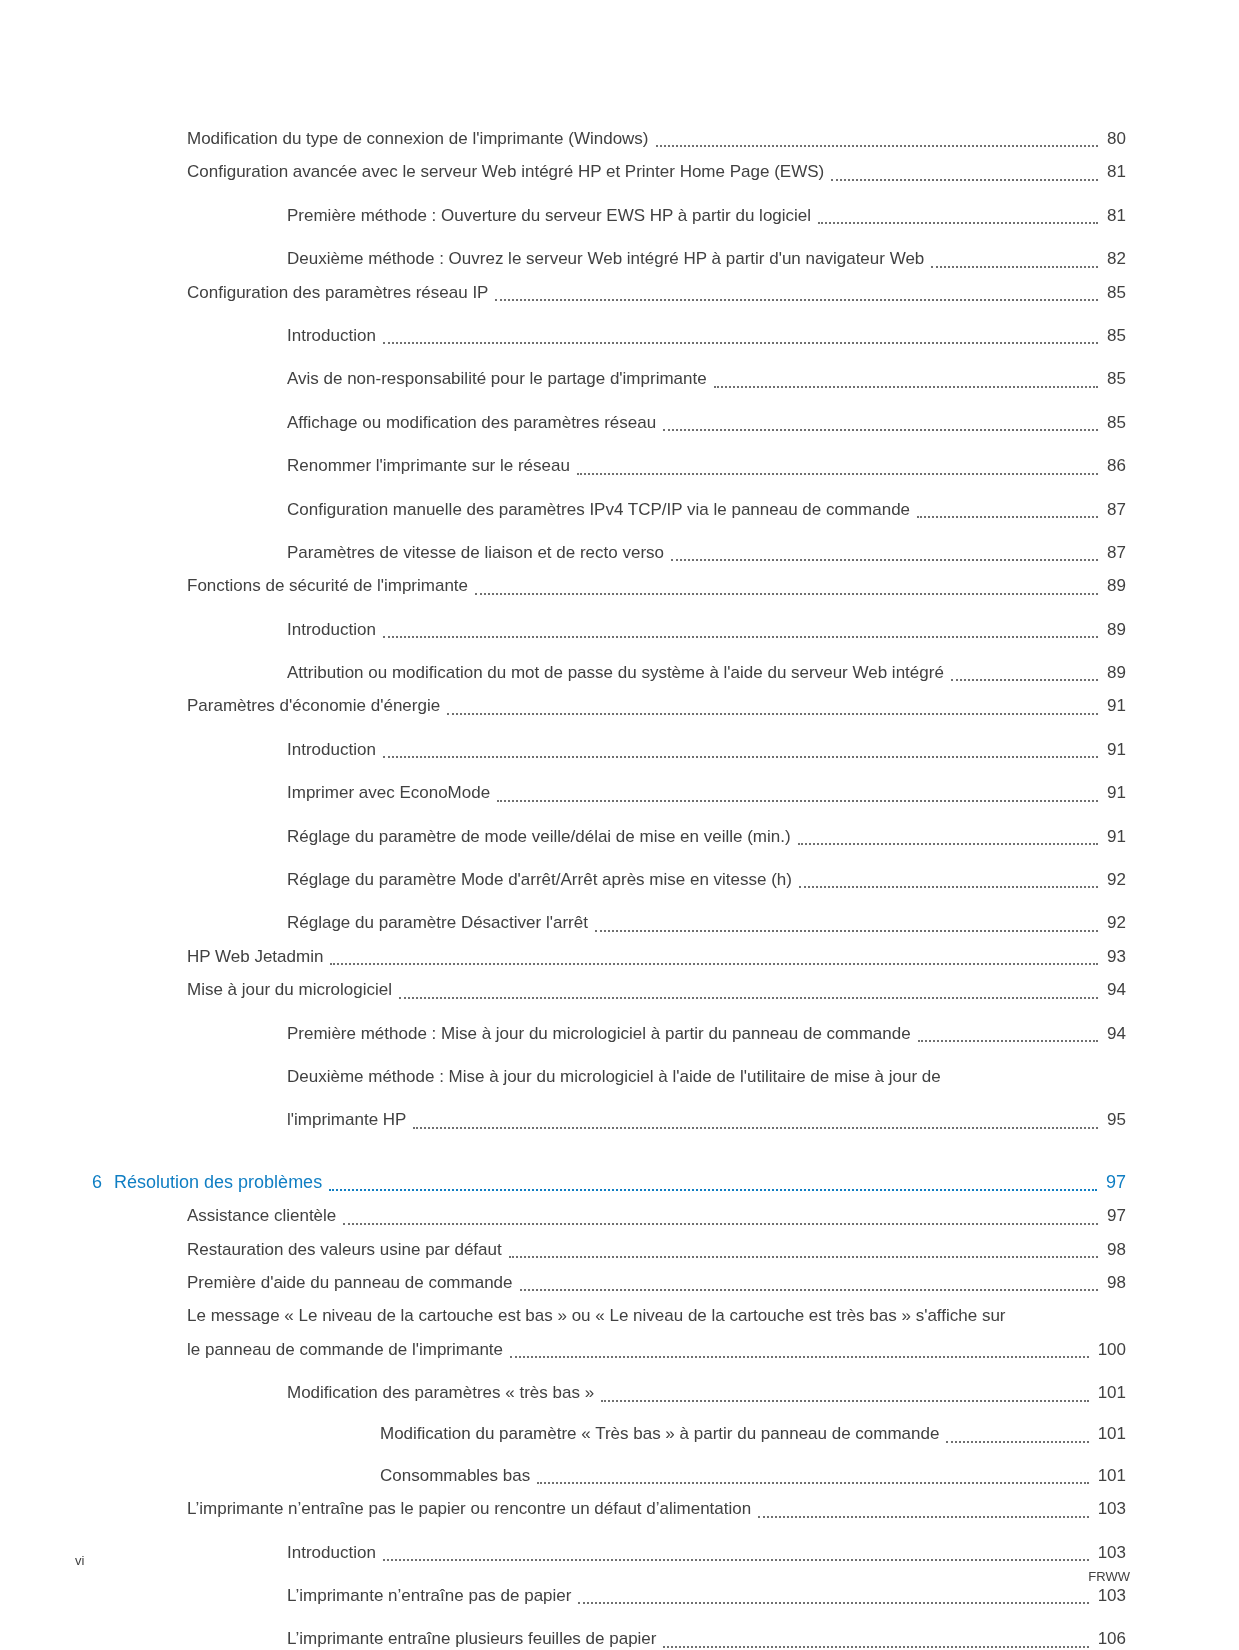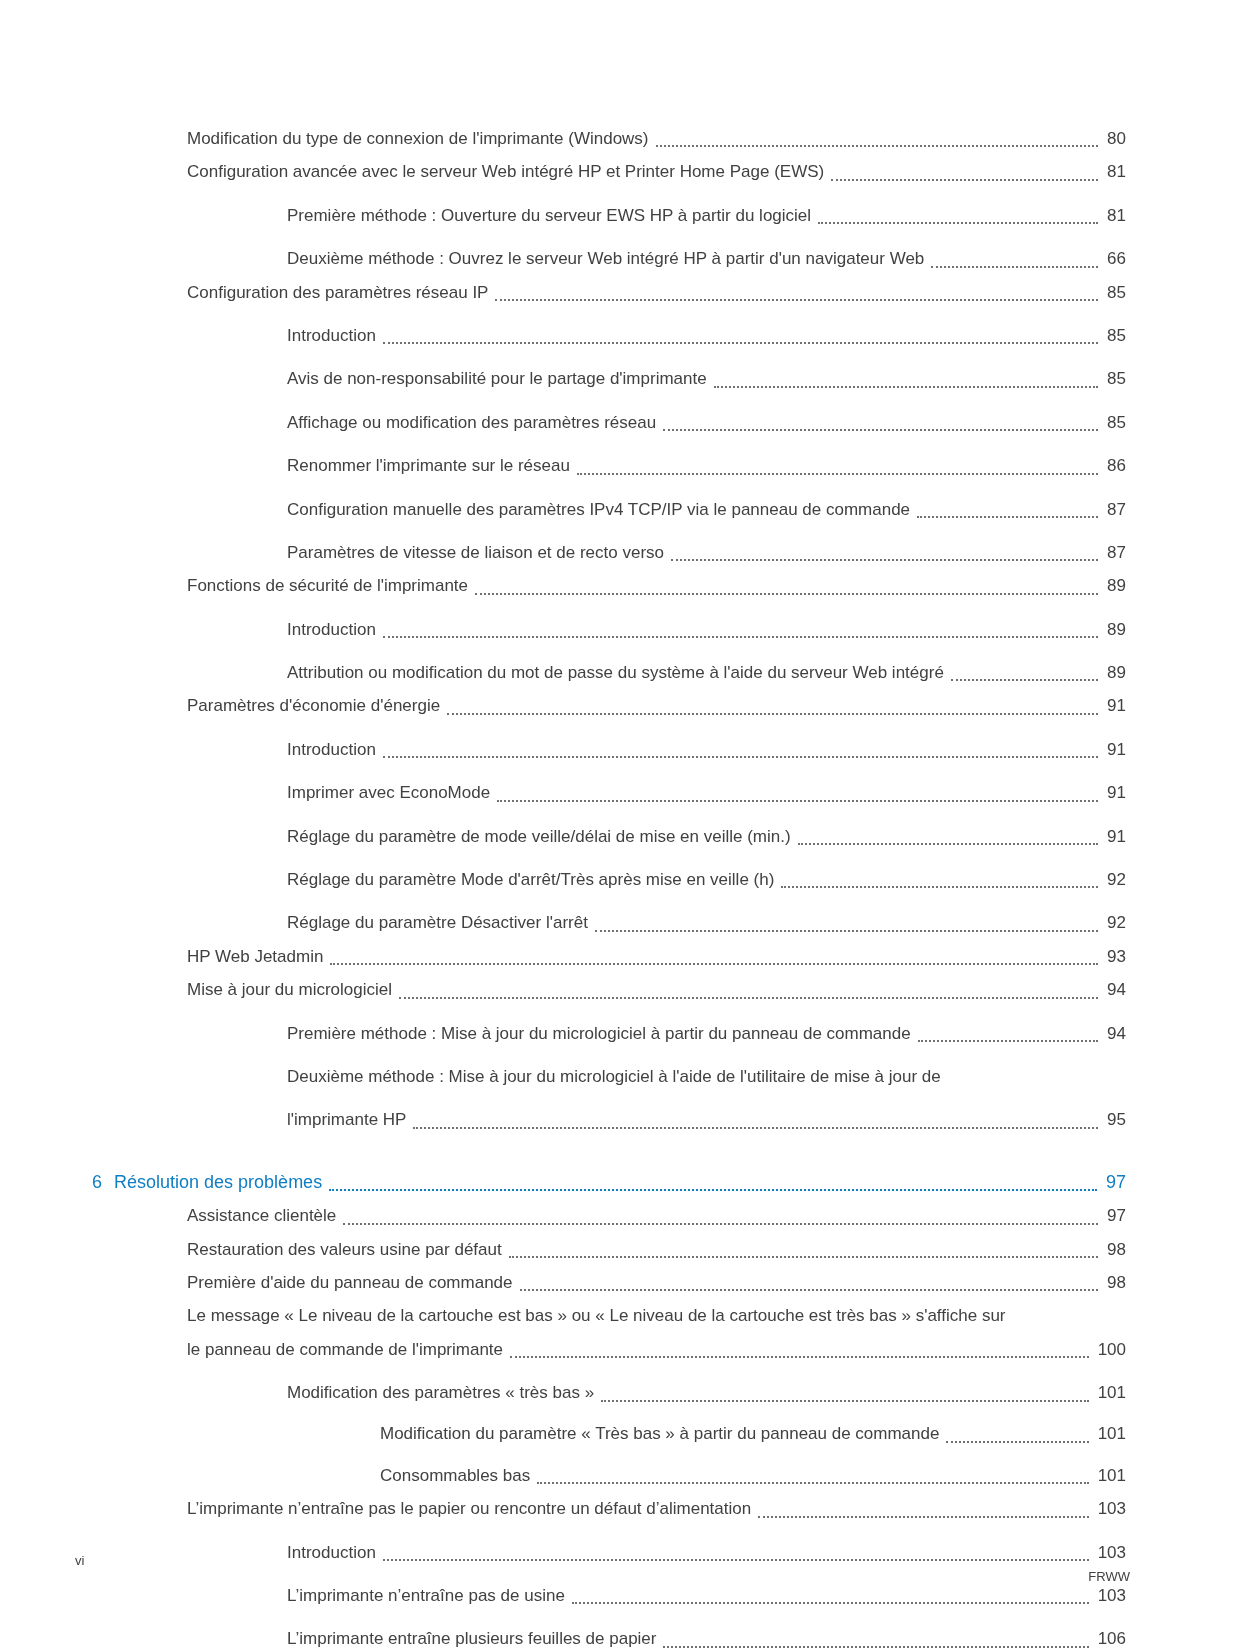--- a/index.html
+++ b/index.html
@@ -78,21 +78,21 @@
     <span class="pg">81</span>
   </div>
   <div class="row i2">
     <span class="t">Première méthode : Ouverture du serveur EWS HP à partir du logiciel</span>
     <span class="leader"></span>
     <span class="pg">81</span>
   </div>
   <div class="row i2">
     <span class="t">Deuxième méthode : Ouvrez le serveur Web intégré HP à partir d'un navigateur Web</span>
     <span class="leader"></span>
-    <span class="pg">66</span>
+    <span class="pg">82</span>
   </div>
   <div class="row i1">
     <span class="t">Configuration des paramètres réseau IP</span>
     <span class="leader"></span>
     <span class="pg">85</span>
   </div>
   <div class="row i2">
     <span class="t">Introduction</span>
     <span class="leader"></span>
     <span class="pg">85</span>
@@ -151,21 +151,21 @@
     <span class="t">Imprimer avec EconoMode</span>
     <span class="leader"></span>
     <span class="pg">91</span>
   </div>
   <div class="row i2">
     <span class="t">Réglage du paramètre de mode veille/délai de mise en veille (min.)</span>
     <span class="leader"></span>
     <span class="pg">91</span>
   </div>
   <div class="row i2">
-    <span class="t">Réglage du paramètre Mode d'arrêt/Très après mise en veille (h)</span>
+    <span class="t">Réglage du paramètre Mode d'arrêt/Arrêt après mise en vitesse (h)</span>
     <span class="leader"></span>
     <span class="pg">92</span>
   </div>
   <div class="row i2">
     <span class="t">Réglage du paramètre Désactiver l'arrêt</span>
     <span class="leader"></span>
     <span class="pg">92</span>
   </div>
   <div class="row i1">
     <span class="t">HP Web Jetadmin</span>
@@ -240,21 +240,21 @@
     <span class="t">L’imprimante n’entraîne pas le papier ou rencontre un défaut d’alimentation</span>
     <span class="leader"></span>
     <span class="pg">103</span>
   </div>
   <div class="row i2">
     <span class="t">Introduction</span>
     <span class="leader"></span>
     <span class="pg">103</span>
   </div>
   <div class="row i2">
-    <span class="t">L’imprimante n’entraîne pas de usine</span>
+    <span class="t">L’imprimante n’entraîne pas de papier</span>
     <span class="leader"></span>
     <span class="pg">103</span>
   </div>
   <div class="row i2">
     <span class="t">L’imprimante entraîne plusieurs feuilles de papier</span>
     <span class="leader"></span>
     <span class="pg">106</span>
   </div>
   <div class="row i1">
     <span class="t">Suppression des bourrages papier</span>

